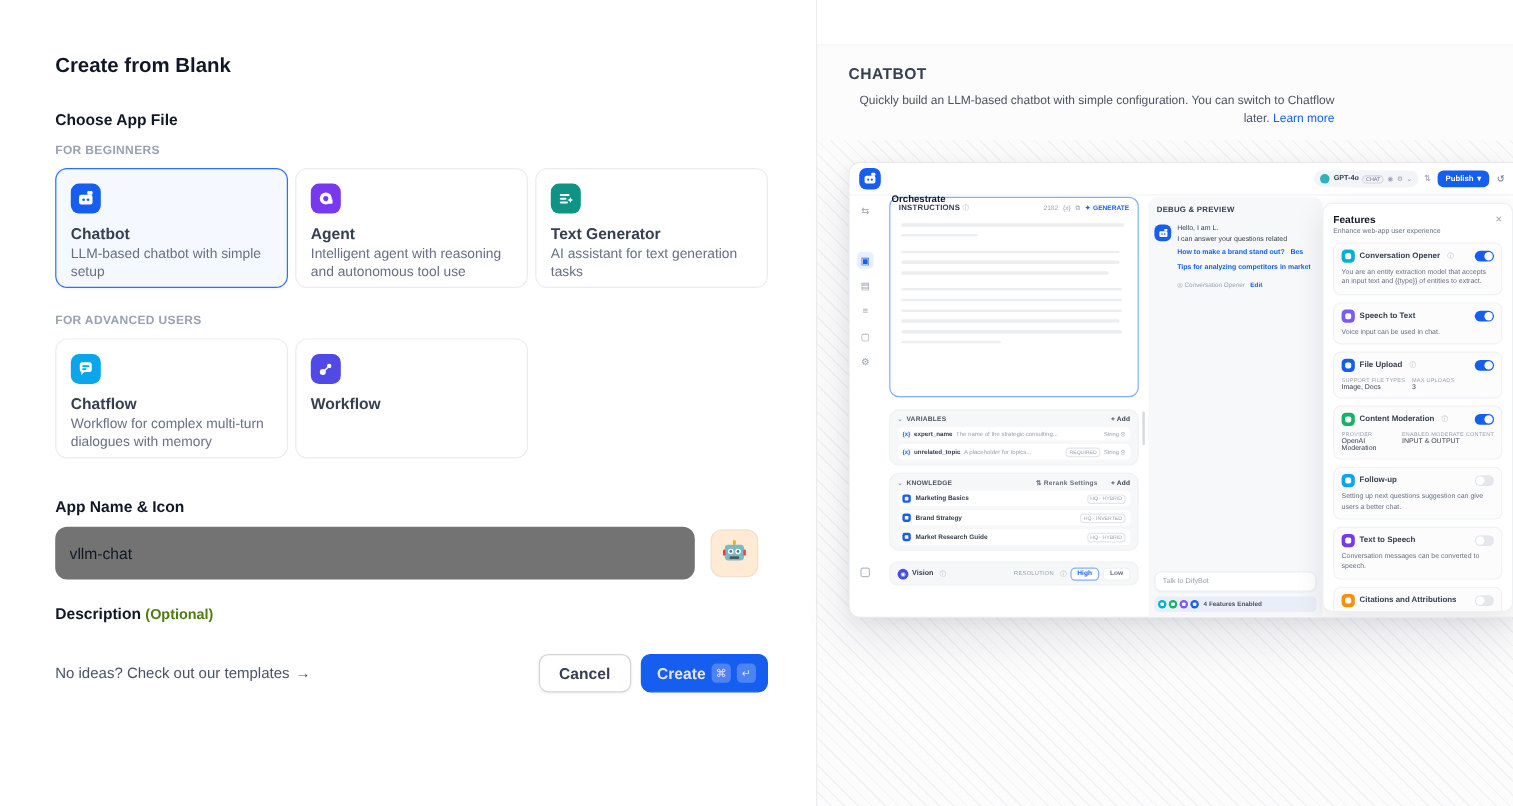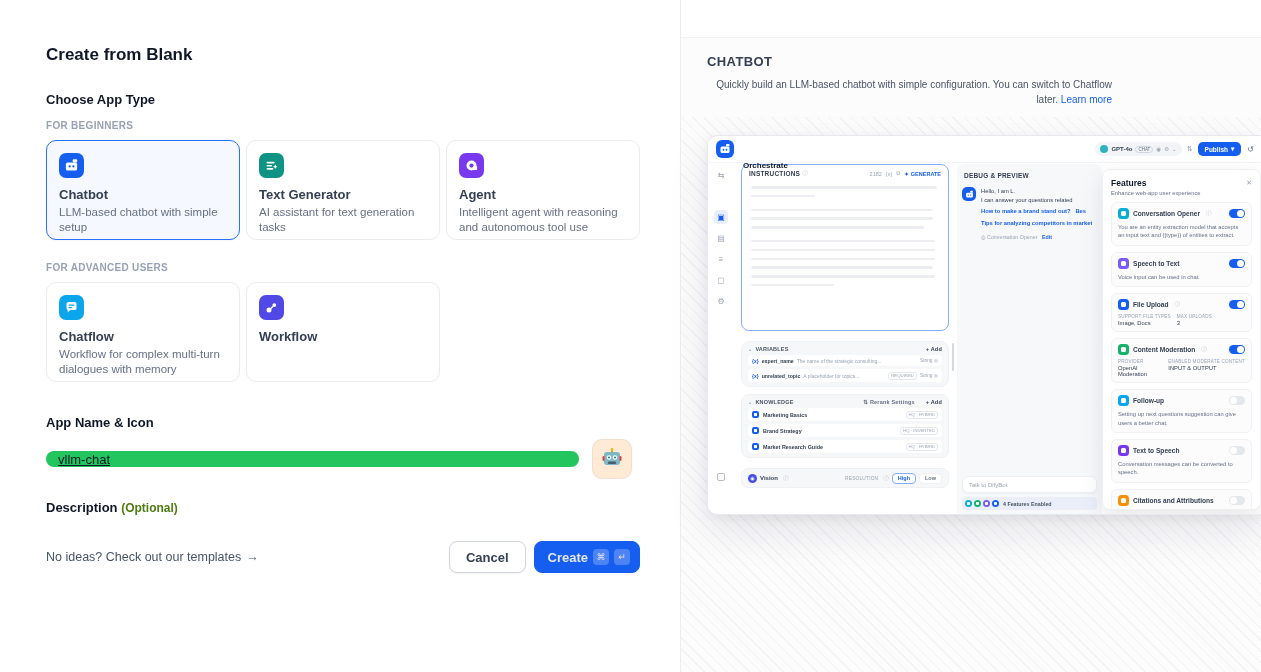--- a/index.html
+++ b/index.html
@@ -14,21 +14,21 @@
   .cards{margin-top:9px;display:grid;grid-template-columns:repeat(3,194px);gap:6px;}
   .card{width:194px;height:100px;background:#fff;border:1px solid #eaecf0;border-radius:10px;padding:12px;cursor:pointer;}
   .card.sel{border-color:#2970ff;background:#f5f8ff;box-shadow:0 1px 2px rgba(16,24,40,.04);}
   .cic{width:25px;height:25px;border-radius:7px;display:flex;align-items:center;justify-content:center;}
   .cic svg{width:15px;height:15px;}
   .ctitle{margin-top:9px;font-size:13px;font-weight:700;color:#354052;}
   .cdesc{margin-top:3px;font-size:11.5px;color:#667085;line-height:1.32;}
   .applab{margin-top:33px;font-size:13px;font-weight:700;color:#101828;}
   .applab .opt{font-weight:700;font-size:12px;color:#4d7c0f;}
   .namerow{margin-top:9px;display:flex;align-items:center;gap:13px;}
-  .nameinput{flex:0 0 533px;height:16px;background:#22c55e;border:none;border-radius:10px;padding:0 12px;font-size:13px;color:#101828;outline:none;text-decoration:underline;}
+  .nameinput{flex:0 0 533px;height:44px;background:#737373;border:none;border-radius:10px;padding:0 12px;font-size:13px;color:#101828;outline:none;}
   .appicon{width:40px;height:40px;border-radius:10px;background:#ffead5;display:flex;align-items:center;justify-content:center;cursor:pointer;border:0.5px solid rgba(0,0,0,.05);}
   .desclab{margin-top:21px;}
   .descta{margin-top:7px;width:594px;height:73px;border:1px solid #e4e7ec;background:#fdfdfe;border-radius:10px;padding:8px 12px;font-size:13px;color:#101828;resize:none;outline:none;line-height:1.4;}
   .footer{margin-top:26px;display:flex;align-items:center;}
   .tpl{font-size:12.5px;color:#475467;cursor:pointer;display:flex;align-items:center;gap:5px;}
   .fbtns{margin-left:auto;display:flex;gap:8px;align-items:center;}
   .btn{height:32px;border-radius:8px;font-size:13px;display:flex;align-items:center;cursor:pointer;}
   .btn.cancel{background:#fff;border:1px solid #d0d5dd;color:#354052;font-weight:600;padding:0 16px;box-shadow:0 1px 2px rgba(16,24,40,.05);}
   .btn.create{background:#155eef;border:1px solid #155eef;color:#e5e5e5;font-weight:700;padding:0 9px 0 13px;gap:5px;}
   .kbd{width:16px;height:16px;border-radius:4px;background:rgba(255,255,255,.24);font-size:9px;display:flex;align-items:center;justify-content:center;font-weight:400;}
@@ -129,58 +129,58 @@
   .fcl{font-size:4.6px;color:#98a2b3;letter-spacing:.2px;white-space:nowrap;}
   .fcv{font-size:5.8px;color:#354052;margin-top:1px;}
 </style>
 </head>
 <body>
 
 <div class="page">
 
   <div class="left">
     <div class="title">Create from Blank</div>
-    <div class="choose">Choose App Type</div>
+    <div class="choose">Choose App File</div>
 
     <div class="seclab">FOR BEGINNERS</div>
     <div class="cards">
       <div class="card sel">
         <div class="cic" style="background: rgb(21, 94, 239);">
           <svg viewBox="0 0 24 24">
               <rect x="3" y="7" width="18" height="13" rx="3" fill="#fff"></rect>
               <circle cx="9" cy="13.5" r="1.8" fill="#155EEF"></circle>
               <circle cx="15" cy="13.5" r="1.8" fill="#155EEF"></circle>
               <rect x="14" y="2" width="7" height="5" rx="1.5" fill="#fff"></rect>
             </svg>
         </div>
         <div class="ctitle">Chatbot</div>
         <div class="cdesc">LLM-based chatbot with simple setup</div>
       </div>
       <div class="card">
+        <div class="cic" style="background: rgb(120, 57, 238);">
+          <svg viewBox="0 0 24 24">
+              <circle cx="12" cy="12" r="8" fill="#fff"></circle>
+              <circle cx="12" cy="12" r="3.4" fill="#7839EE"></circle>
+              <rect x="15" y="13" width="6" height="6" rx="1" fill="#fff"></rect>
+            </svg>
+        </div>
+        <div class="ctitle">Agent</div>
+        <div class="cdesc">Intelligent agent with reasoning and autonomous tool use</div>
+      </div>
+      <div class="card">
         <div class="cic" style="background: rgb(14, 147, 132);">
           <svg viewBox="0 0 24 24">
               <rect x="4" y="6" width="13" height="2.6" rx="1.3" fill="#fff"></rect>
               <rect x="4" y="11" width="9" height="2.6" rx="1.3" fill="#fff"></rect>
               <rect x="4" y="16" width="11" height="2.6" rx="1.3" fill="#fff"></rect>
               <path d="M18 10l1.1 2.6L21.7 14l-2.6 1.1L18 17.7l-1.1-2.6L14.3 14l2.6-1.4z" fill="#fff"></path>
             </svg>
         </div>
         <div class="ctitle">Text Generator</div>
         <div class="cdesc">AI assistant for text generation tasks</div>
-      </div>
-      <div class="card">
-        <div class="cic" style="background: rgb(120, 57, 238);">
-          <svg viewBox="0 0 24 24">
-              <circle cx="12" cy="12" r="8" fill="#fff"></circle>
-              <circle cx="12" cy="12" r="3.4" fill="#7839EE"></circle>
-              <rect x="15" y="13" width="6" height="6" rx="1" fill="#fff"></rect>
-            </svg>
-        </div>
-        <div class="ctitle">Agent</div>
-        <div class="cdesc">Intelligent agent with reasoning and autonomous tool use</div>
       </div>
     </div>
 
     <div class="seclab" style="margin-top:22px;">FOR ADVANCED USERS</div>
     <div class="cards">
       <div class="card">
         <div class="cic" style="background: rgb(11, 165, 236);">
           <svg viewBox="0 0 24 24">
               <path d="M4 6a3 3 0 0 1 3-3h10a3 3 0 0 1 3 3v7a3 3 0 0 1-3 3H10l-4 4v-4H7a3 3 0 0 1-3-3z" fill="#fff"></path>
               <rect x="7" y="7" width="10" height="2.2" rx="1.1" fill="#0BA5EC"></rect>

